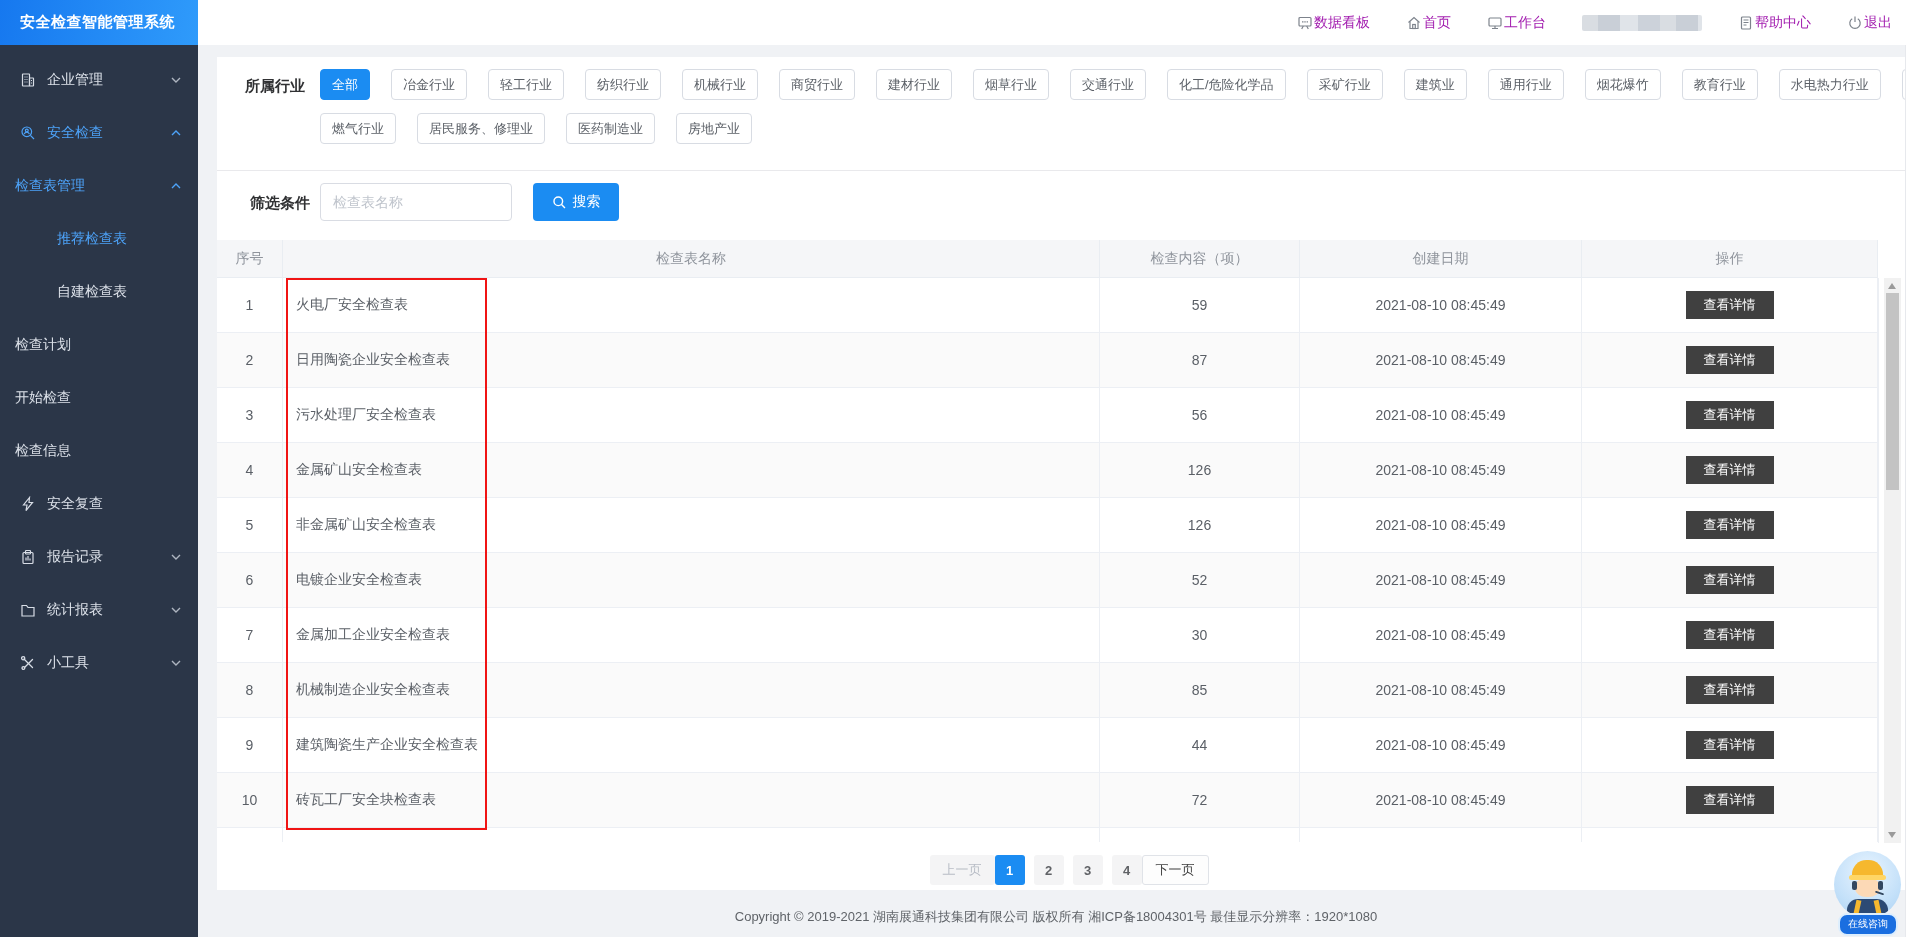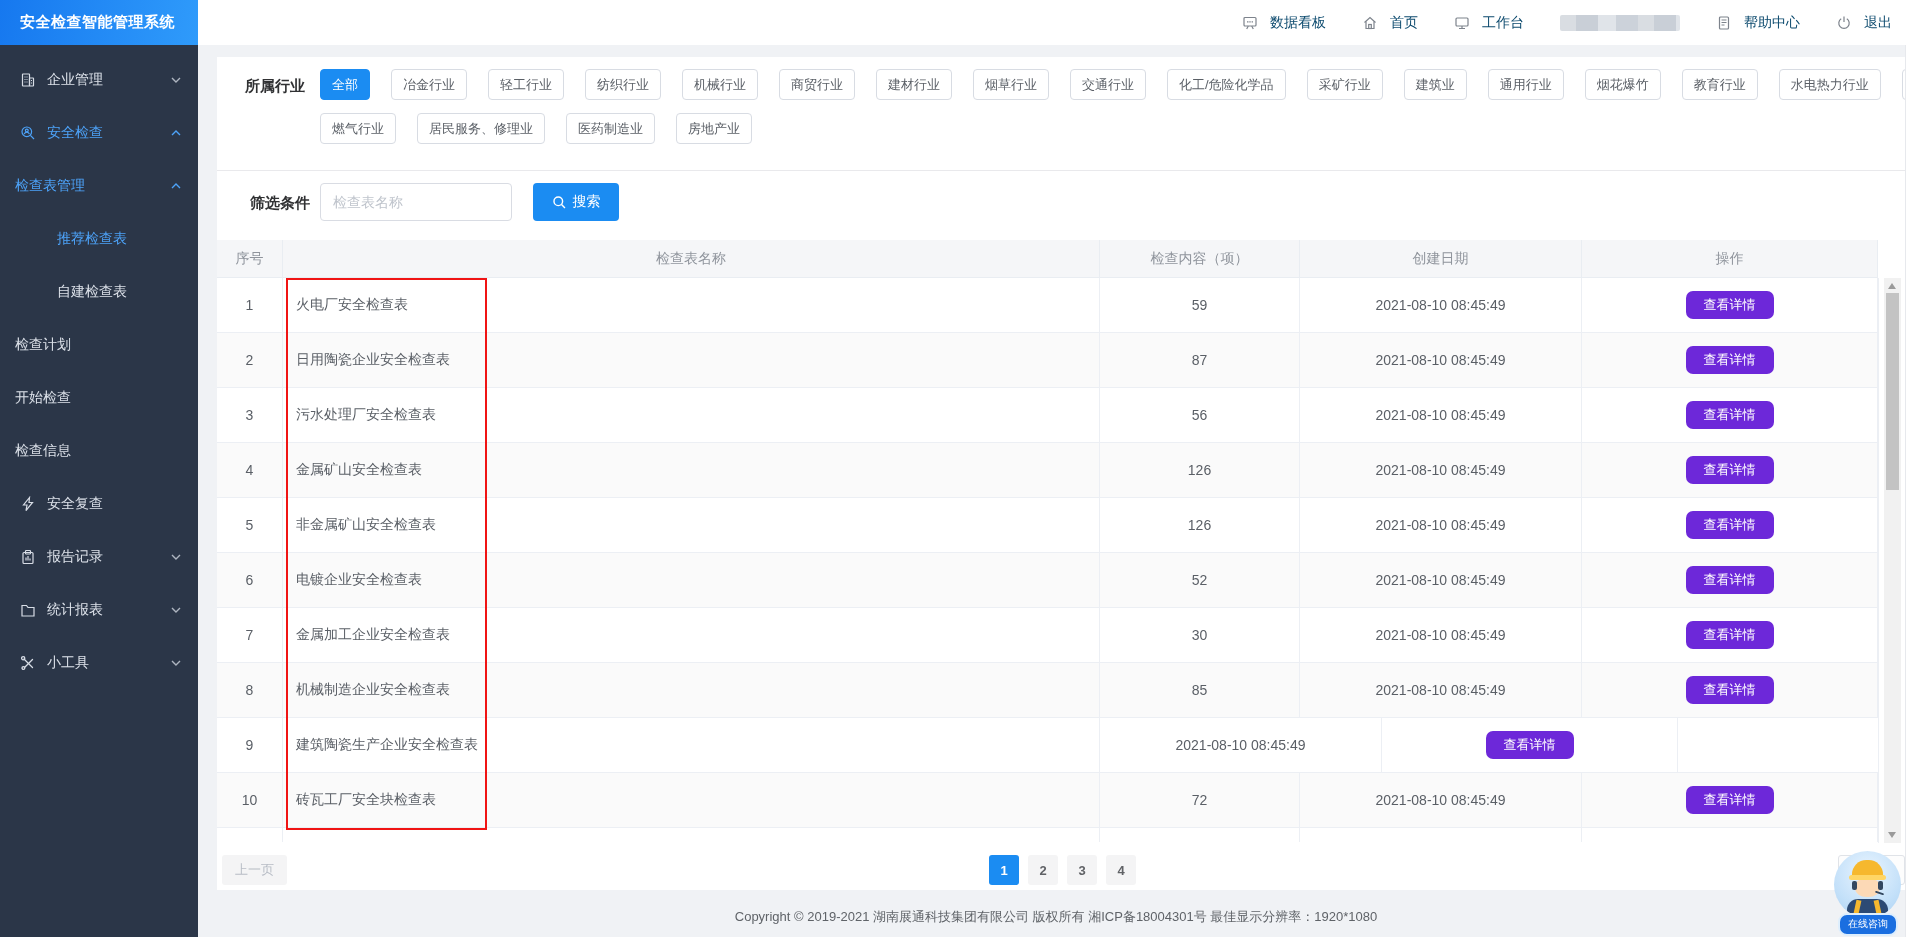--- a/index.html
+++ b/index.html
@@ -14,21 +14,21 @@
   .menu { position:absolute; top:53px; left:0; right:0; }
   .s-item { height:53px; display:flex; align-items:center; position:relative; font-size:14px; color:#dde2ea; cursor:pointer; }
   .lvl0 { padding-left:20px; } .lvl1 { padding-left:15px; } .lvl2 { padding-left:57px; }
   .s-icon { display:flex; margin-right:11px; color:#d8dde6; }
   .s-item.act, .s-item.act .s-icon { color:#4da3f9; }
   .chev { position:absolute; right:17px; top:50%; transform:translateY(-50%); display:flex; }
 
   
   .topnav { position:absolute; left:198px; top:0; width:1716px; height:45px; background:#fff;
             display:flex; align-items:center; justify-content:flex-end; gap:36px; padding-right:22px; z-index:2; }
-  .nav-item { display:flex; align-items:center; gap:12px; font-size:14px; color:#0c4a6e; cursor:pointer; }
+  .nav-item { display:flex; align-items:center; gap:1px; font-size:14px; color:#a21caf; cursor:pointer; }
   .nav-ic { display:flex; color:#7d838c; }
   .redacted { width:120px; height:16px; border-radius:2px;
       background:repeating-linear-gradient(90deg,#d9dde2 0 16px,#c9cfd7 16px 38px,#e0e4e9 38px 56px,#ccd2da 56px 78px);
       filter:blur(.4px); }
 
   
   .card { position:absolute; left:217px; top:57px; width:1688px; height:833px; background:#fff; }
   .blk-label { position:absolute; left:28px; font-size:15px; font-weight:bold; color:#303133; }
   .tags-row { position:absolute; left:103px; display:flex; gap:21px; }
   .tag { height:31px; line-height:29px; padding:0 11px; background:#fff; border:1px solid #d8dce3; border-radius:4px;
@@ -46,37 +46,37 @@
   .table-head { position:absolute; left:0; top:183px; width:1661px; height:38px; background:#f5f6f8; display:flex;
                 border-bottom:1px solid #e9edf2; }
   .th { display:flex; align-items:center; justify-content:center; font-size:14px; color:#8f949c; border-right:1px solid #e9edf2; }
   .w-idx{width:66px;} .w-name{width:817px;} .w-items{width:200px;} .w-date{width:282px;} .w-act{width:296px;}
   .table-body { position:absolute; left:0; top:221px; width:1688px; height:565px; overflow:hidden; }
   .rows { width:1661px; }
   .trow { height:55px; display:flex; border-bottom:1px solid #eceff4; background:#fff; }
   .trow:nth-child(even) { background:#fafafa; }
   .c { display:flex; align-items:center; justify-content:center; font-size:14px; color:#5a5f66; border-right:1px solid #eceff4; }
   .c-name { justify-content:flex-start; padding-left:13px; }
-  .btn-detail { width:88px; height:28px; background:#6d28d9; color:#fff; border:none; border-radius:7px; font-size:13px;
+  .btn-detail { width:88px; height:28px; background:#404040; color:#fff; border:none; border-radius:0; font-size:13px;
                 cursor:pointer; font-family:inherit; }
   .sliver { height:14px; display:flex; }
   .sliver .c { border-bottom:none; }
 
   
   .scroll-col { position:absolute; right:0; top:0; width:27px; height:565px; background:#fff; border-left:1px solid #eceff4; }
   .sb-track { position:absolute; left:5px; top:0; width:17px; height:100%; background:#f1f1f1; }
   .sb-up { position:absolute; left:4px; top:5px; width:0; height:0; border-left:4.5px solid transparent; border-right:4.5px solid transparent; border-bottom:6px solid #9a9a9a; }
   .sb-down { position:absolute; left:4px; bottom:5px; width:0; height:0; border-left:4.5px solid transparent; border-right:4.5px solid transparent; border-top:6px solid #9a9a9a; }
   .sb-thumb { position:absolute; left:2px; top:15px; width:13px; height:197px; background:#c3c3c3; }
 
   
   .anno { position:absolute; left:69px; top:221px; width:201px; height:552px; border:2.5px solid #f01414; z-index:5; pointer-events:none; }
 
   
-  .pagination { position:absolute; left:5px; right:0; top:798px; display:flex; justify-content:space-between; align-items:center; gap:9px; }
+  .pagination { position:absolute; left:16px; right:0; top:798px; display:flex; justify-content:center; align-items:center; }
   .pg { height:30px; min-width:30px; border:none; border-radius:3px; background:#f4f4f5; color:#606266; font-size:13px;
         font-weight:bold; cursor:pointer; font-family:inherit; padding:0 6px; }
   .pg-prev { padding:0 13px; color:#b8bdc6; font-weight:normal; font-size:13px; }
   .pg-next { padding:0 13px; background:#fdfdfd; border:1px solid #e0e3e8; color:#404040; font-weight:normal; }
   .pg.active { background:#1b8cf2; color:#fff; }
 
   
   .footer { position:absolute; left:198px; right:0; top:908px; text-align:center; font-size:13px; color:#5f6368; }
 
   
@@ -428,20 +428,21 @@
     <div class="c w-items">85</div>
     <div class="c w-date">2021-08-10 08:45:49</div>
     <div class="c w-act">
       <button class="btn-detail">查看详情</button>
     </div>
   </div>
 
   <div class="trow">
     <div class="c w-idx">9</div>
     <div class="c w-name c-name">建筑陶瓷生产企业安全检查表</div>
+    <div class="c w-items">44</div>
     <div class="c w-date">2021-08-10 08:45:49</div>
     <div class="c w-act">
       <button class="btn-detail">查看详情</button>
     </div>
   </div>
 
   <div class="trow">
     <div class="c w-idx">10</div>
     <div class="c w-name c-name">砖瓦工厂安全块检查表</div>
     <div class="c w-items">72</div>

